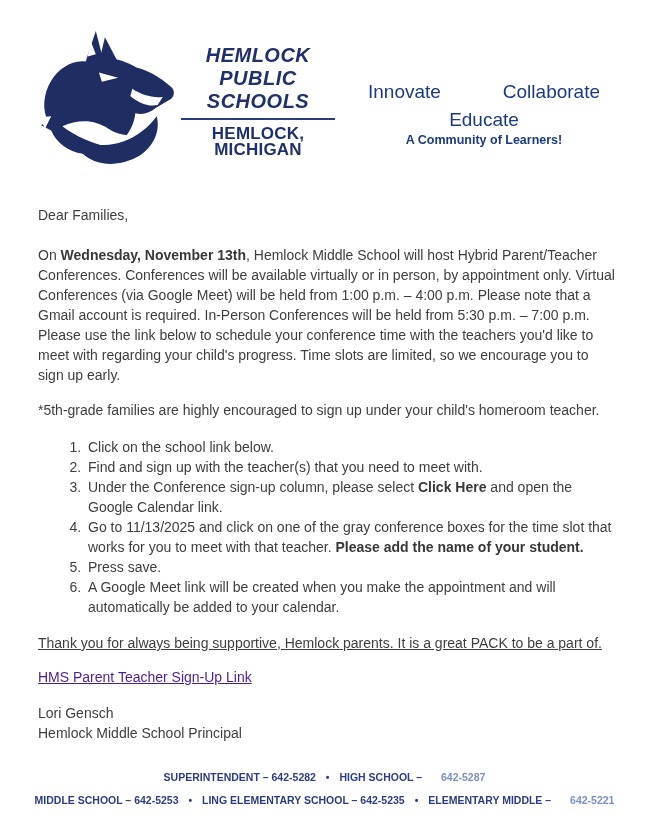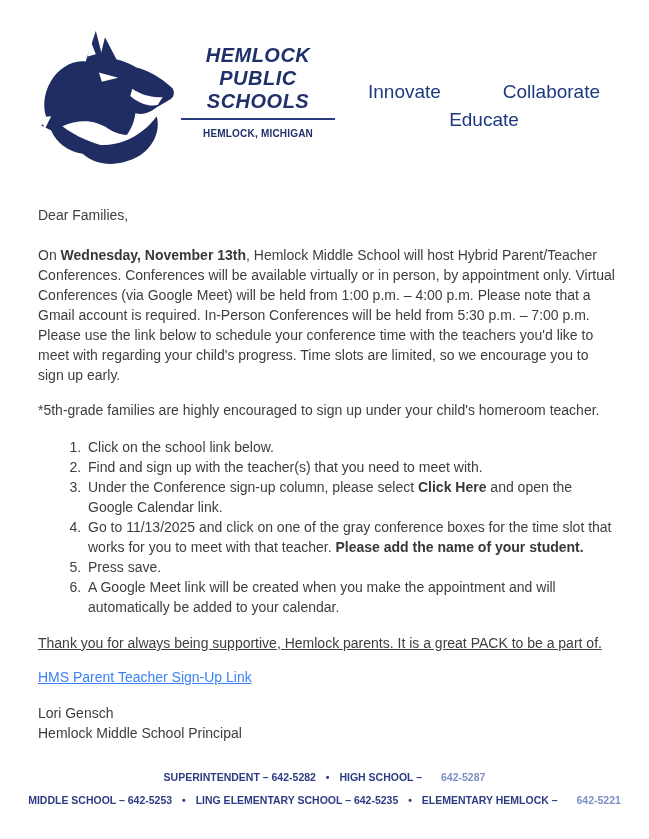--- a/index.html
+++ b/index.html
@@ -17,21 +17,21 @@
 
   .school-block {
     position: absolute; left: 181px; top: 44px; width: 154px;
     text-align: center; color: #20306b;
   }
   .school-name div {
     font-style: italic; font-weight: bold;
     font-size: 20px; line-height: 23px; letter-spacing: 0.5px;
   }
   .divider { border: none; border-top: 2.5px solid #2a3c7e; margin: 5px 0 6px 0; }
-  .location div { font-weight: bold; font-size: 10px; line-height: 16px; letter-spacing: 0.2px; }
+  .location div { font-weight: bold; font-size: 17px; line-height: 16px; letter-spacing: 0.2px; }
 
   .motto-block {
     position: absolute; left: 368px; top: 44px; width: 232px;
     color: #1d3a80; font-weight: normal; text-align: center; margin-top: 36px;
   }
   .motto-line1 { display: flex; justify-content: space-between; font-size: 19px; line-height: 24px; }
   .motto-line2 { font-size: 19px; line-height: 24px; margin-top: 4px; }
   .tagline {
     position: absolute; left: 368px; top: 133px; width: 232px;
     text-align: center; color: #1d3a80; font-weight: 600; font-size: 12.5px;
@@ -44,21 +44,21 @@
   }
   .letter p { margin: 0; }
   .salutation { margin-bottom: 20px !important; }
   .para-main { margin-bottom: 15px !important; }
   .para-note { margin-bottom: 17px !important; }
   .letter b { color: #383838; }
   ol.steps { margin: 0 0 16px 0; padding: 0 0 0 47px; }
   ol.steps li { margin: 0; padding-left: 3px; }
   .para-thanks { margin-bottom: 14px !important; text-decoration: underline; }
   .link-line { margin-bottom: 16px !important; }
-  .signup-link { color: #3b82f6; }
+  .signup-link { color: #4c1d95; }
   .sig { margin: 0; }
 
   
   .footer {
     position: absolute; left: 0; top: 766px; width: 649px;
     text-align: center; color: #2c3c82; font-weight: bold; font-size: 10.5px;
   }
   .footer-line { line-height: 23px; }
   .footer .phone-light { color: #7a8fc6; margin-left: 16px; }
   .footer .bullet { padding: 0 7px; }
@@ -105,20 +105,21 @@
     </div>
   </div>
 
   <div class="motto-block">
     <div class="motto-line1">
       <span>Innovate</span>
       <span>Collaborate</span>
     </div>
     <div class="motto-line2">Educate</div>
   </div>
+  <div class="tagline">A Community of Learners!</div>
 
   <div class="letter">
     <p class="salutation">Dear Families,</p>
 
     <p class="para-main"><span>On </span><b>Wednesday, November 13th</b><span>, Hemlock Middle School will host Hybrid Parent/Teacher Conferences. Conferences will be available virtually or in person, by appointment only.  Virtual Conferences (via Google Meet) will be held from 1:00 p.m. – 4:00 p.m.  Please note that a Gmail account is required. In-Person Conferences will be held from 5:30 p.m. – 7:00 p.m. Please use the link below to schedule your conference time with the teachers you'd like to meet with regarding your child's progress. Time slots are limited, so we encourage you to sign up early.</span></p>
 
     <p class="para-note">*5th-grade families are highly encouraged to sign up under your child's homeroom teacher.</p>
 
     <ol class="steps">
       <li><span>Click on the school link below.</span><b></b><span></span></li>
@@ -141,17 +142,17 @@
     <div class="footer-line">
       <span>SUPERINTENDENT – </span><span>642-5282</span>
       <span class="bullet">•</span>
       <span>HIGH SCHOOL – </span><span class="phone-light">642-5287</span>
     </div>
     <div class="footer-line">
       <span>MIDDLE SCHOOL – </span><span>642-5253</span>
       <span class="bullet">•</span>
       <span>LING ELEMENTARY SCHOOL – </span><span>642-5235</span>
       <span class="bullet">•</span>
-      <span>ELEMENTARY HEMLOCK – </span><span class="phone-light">642-5221</span>
+      <span>ELEMENTARY MIDDLE – </span><span class="phone-light">642-5221</span>
     </div>
   </div>
 
 </div>
 
 </body></html>

